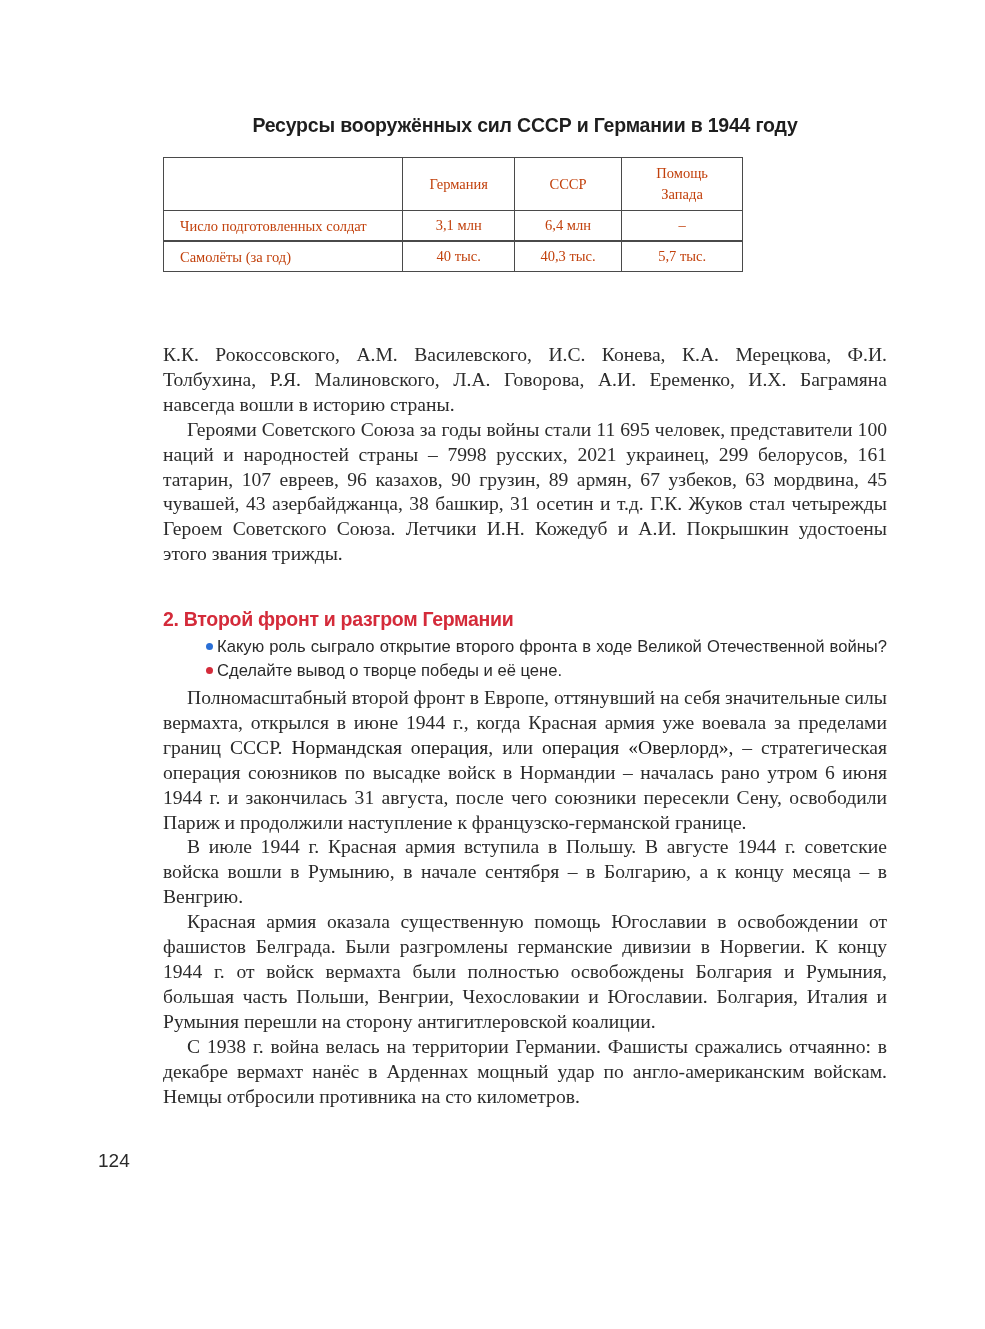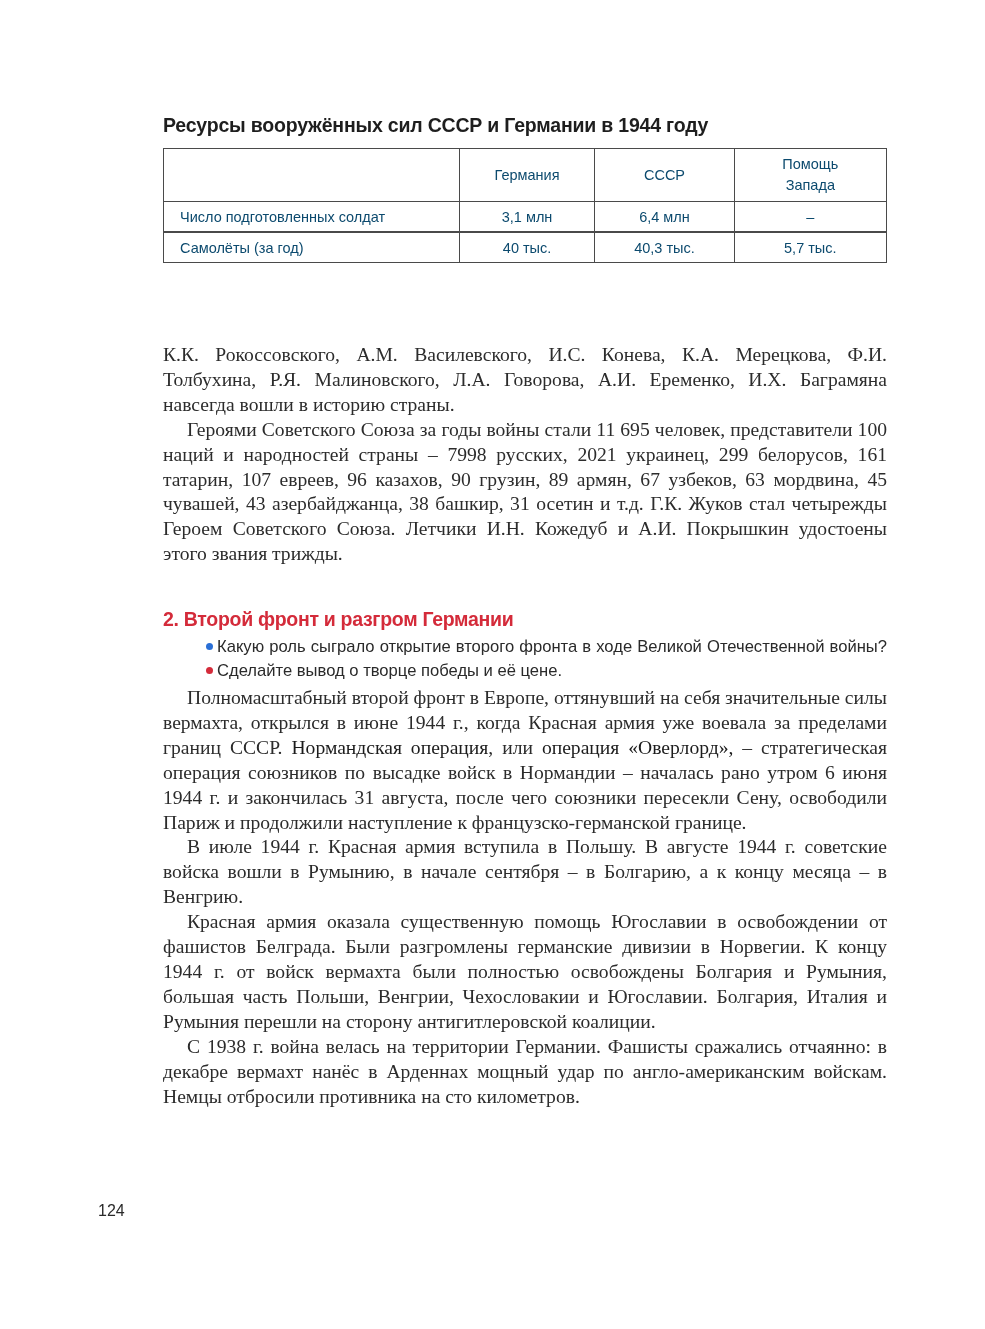--- a/index.html
+++ b/index.html
@@ -17,32 +17,33 @@
     .page {
       position: absolute;
       left: 163px;
       top: 112px;
       width: 724px;
     }
     .table-title {
       font-family: "Liberation Sans", sans-serif;
       font-weight: bold;
       font-size: 19.5px;
+      text-align: center;
       letter-spacing: -0.2px;
       color: #1e1e1e;
-      margin: 0 0 10px 0;
+      margin: 0 0 19px 0;
       height: 26px;
       line-height: 26px;
     }
     table.res {
       border-collapse: collapse;
-      width: 724px;
-      font-family: Liberation Sans, sans-serif;
+      width: 580px;
+      font-family: Liberation Serif, serif;
       font-size: 14.5px;
-      color: #0c4a6e;
+      color: #c2410c;
       border: 1.5px solid #3a3a3a;
     }
     table.res td, table.res th {
       border: 1px solid #4a4a4a;
       font-weight: normal;
       padding: 0;
     }
     table.res th { height: 52px; text-align: center; line-height: 21px; }
     table.res td { text-align: center; }
     table.res td.rowlabel { text-align: left; padding-left: 16px; line-height: 20px; }
@@ -104,23 +105,23 @@
       border-radius: 50%;
       vertical-align: middle;
       margin: 0 4px 3px 0;
     }
     .dot.blue { background: #2a6fd6; }
     .dot.red { background: #d42b3a; }
 
     .page-number {
       position: absolute;
       left: 98px;
-      top: 1198px;
+      top: 1148px;
       font-family: "Liberation Sans", sans-serif;
-      font-size: 16px;
+      font-size: 19px;
       color: #2a2a2a;
       line-height: 26px;
     }
   </style>
 </head>
 <body>
 
 <div class="page">
   <div class="table-title">Ресурсы вооружённых сил СССР и Германии в 1944 году</div>
   <table class="res">

